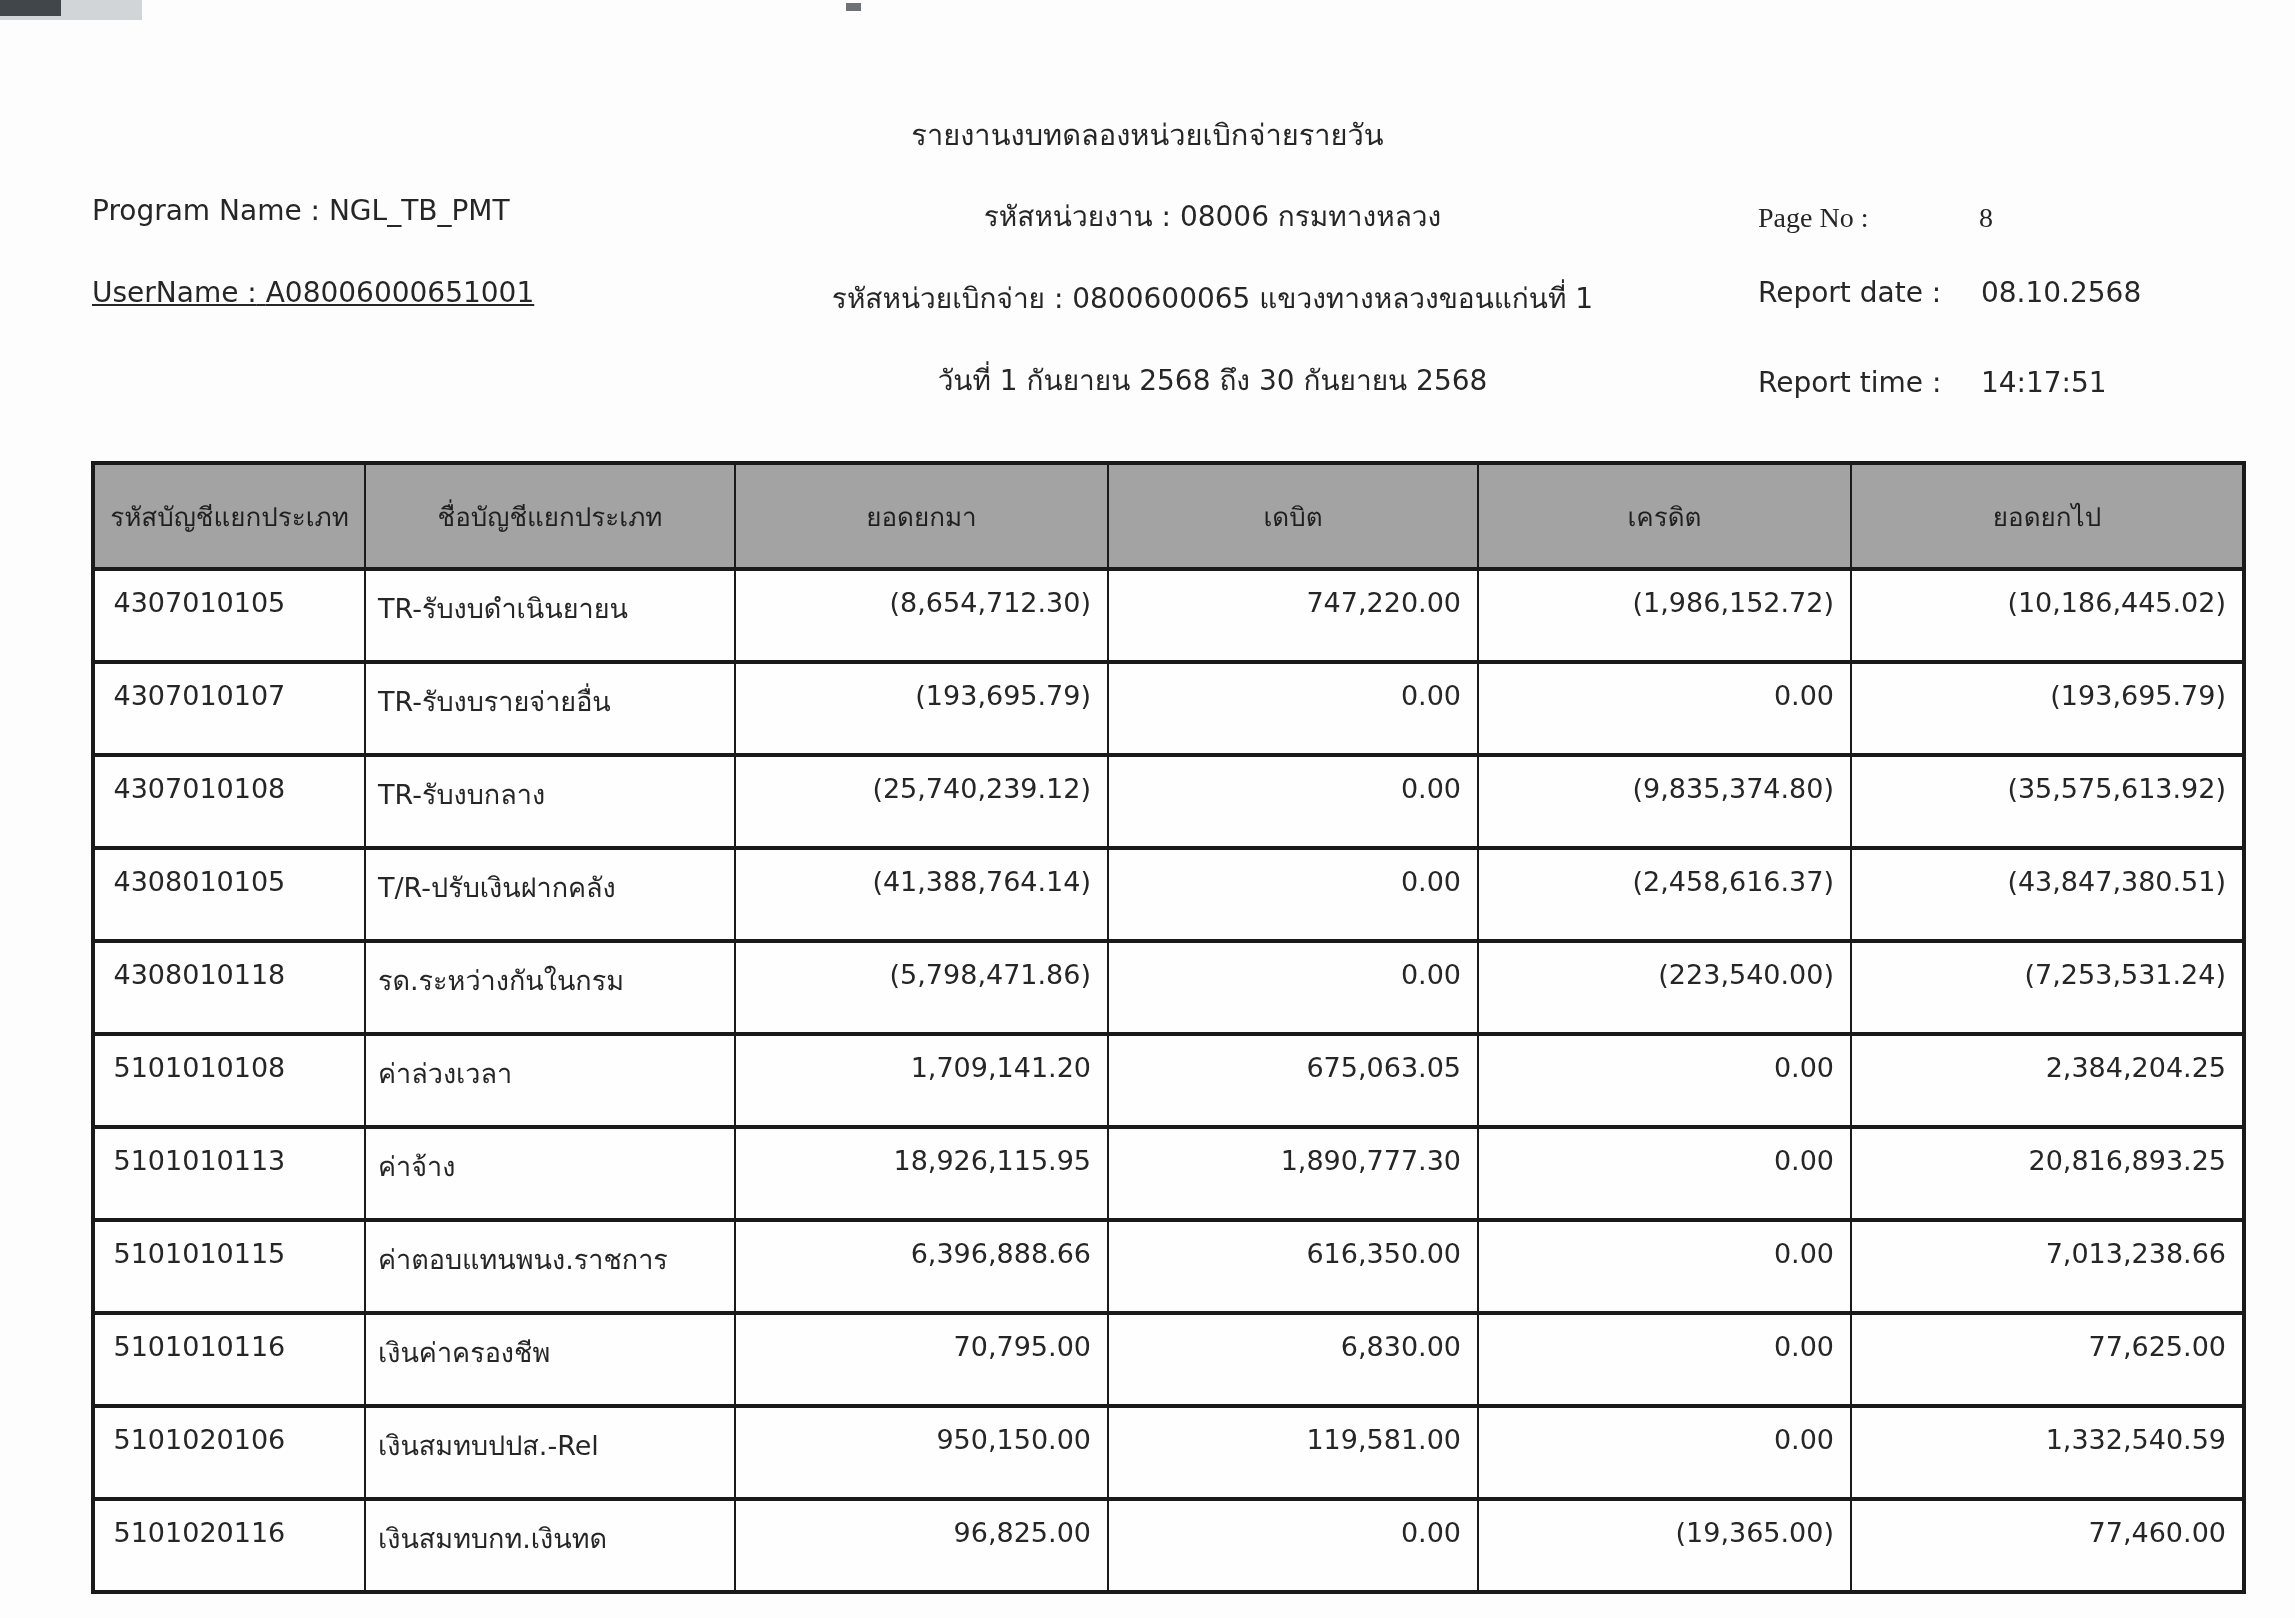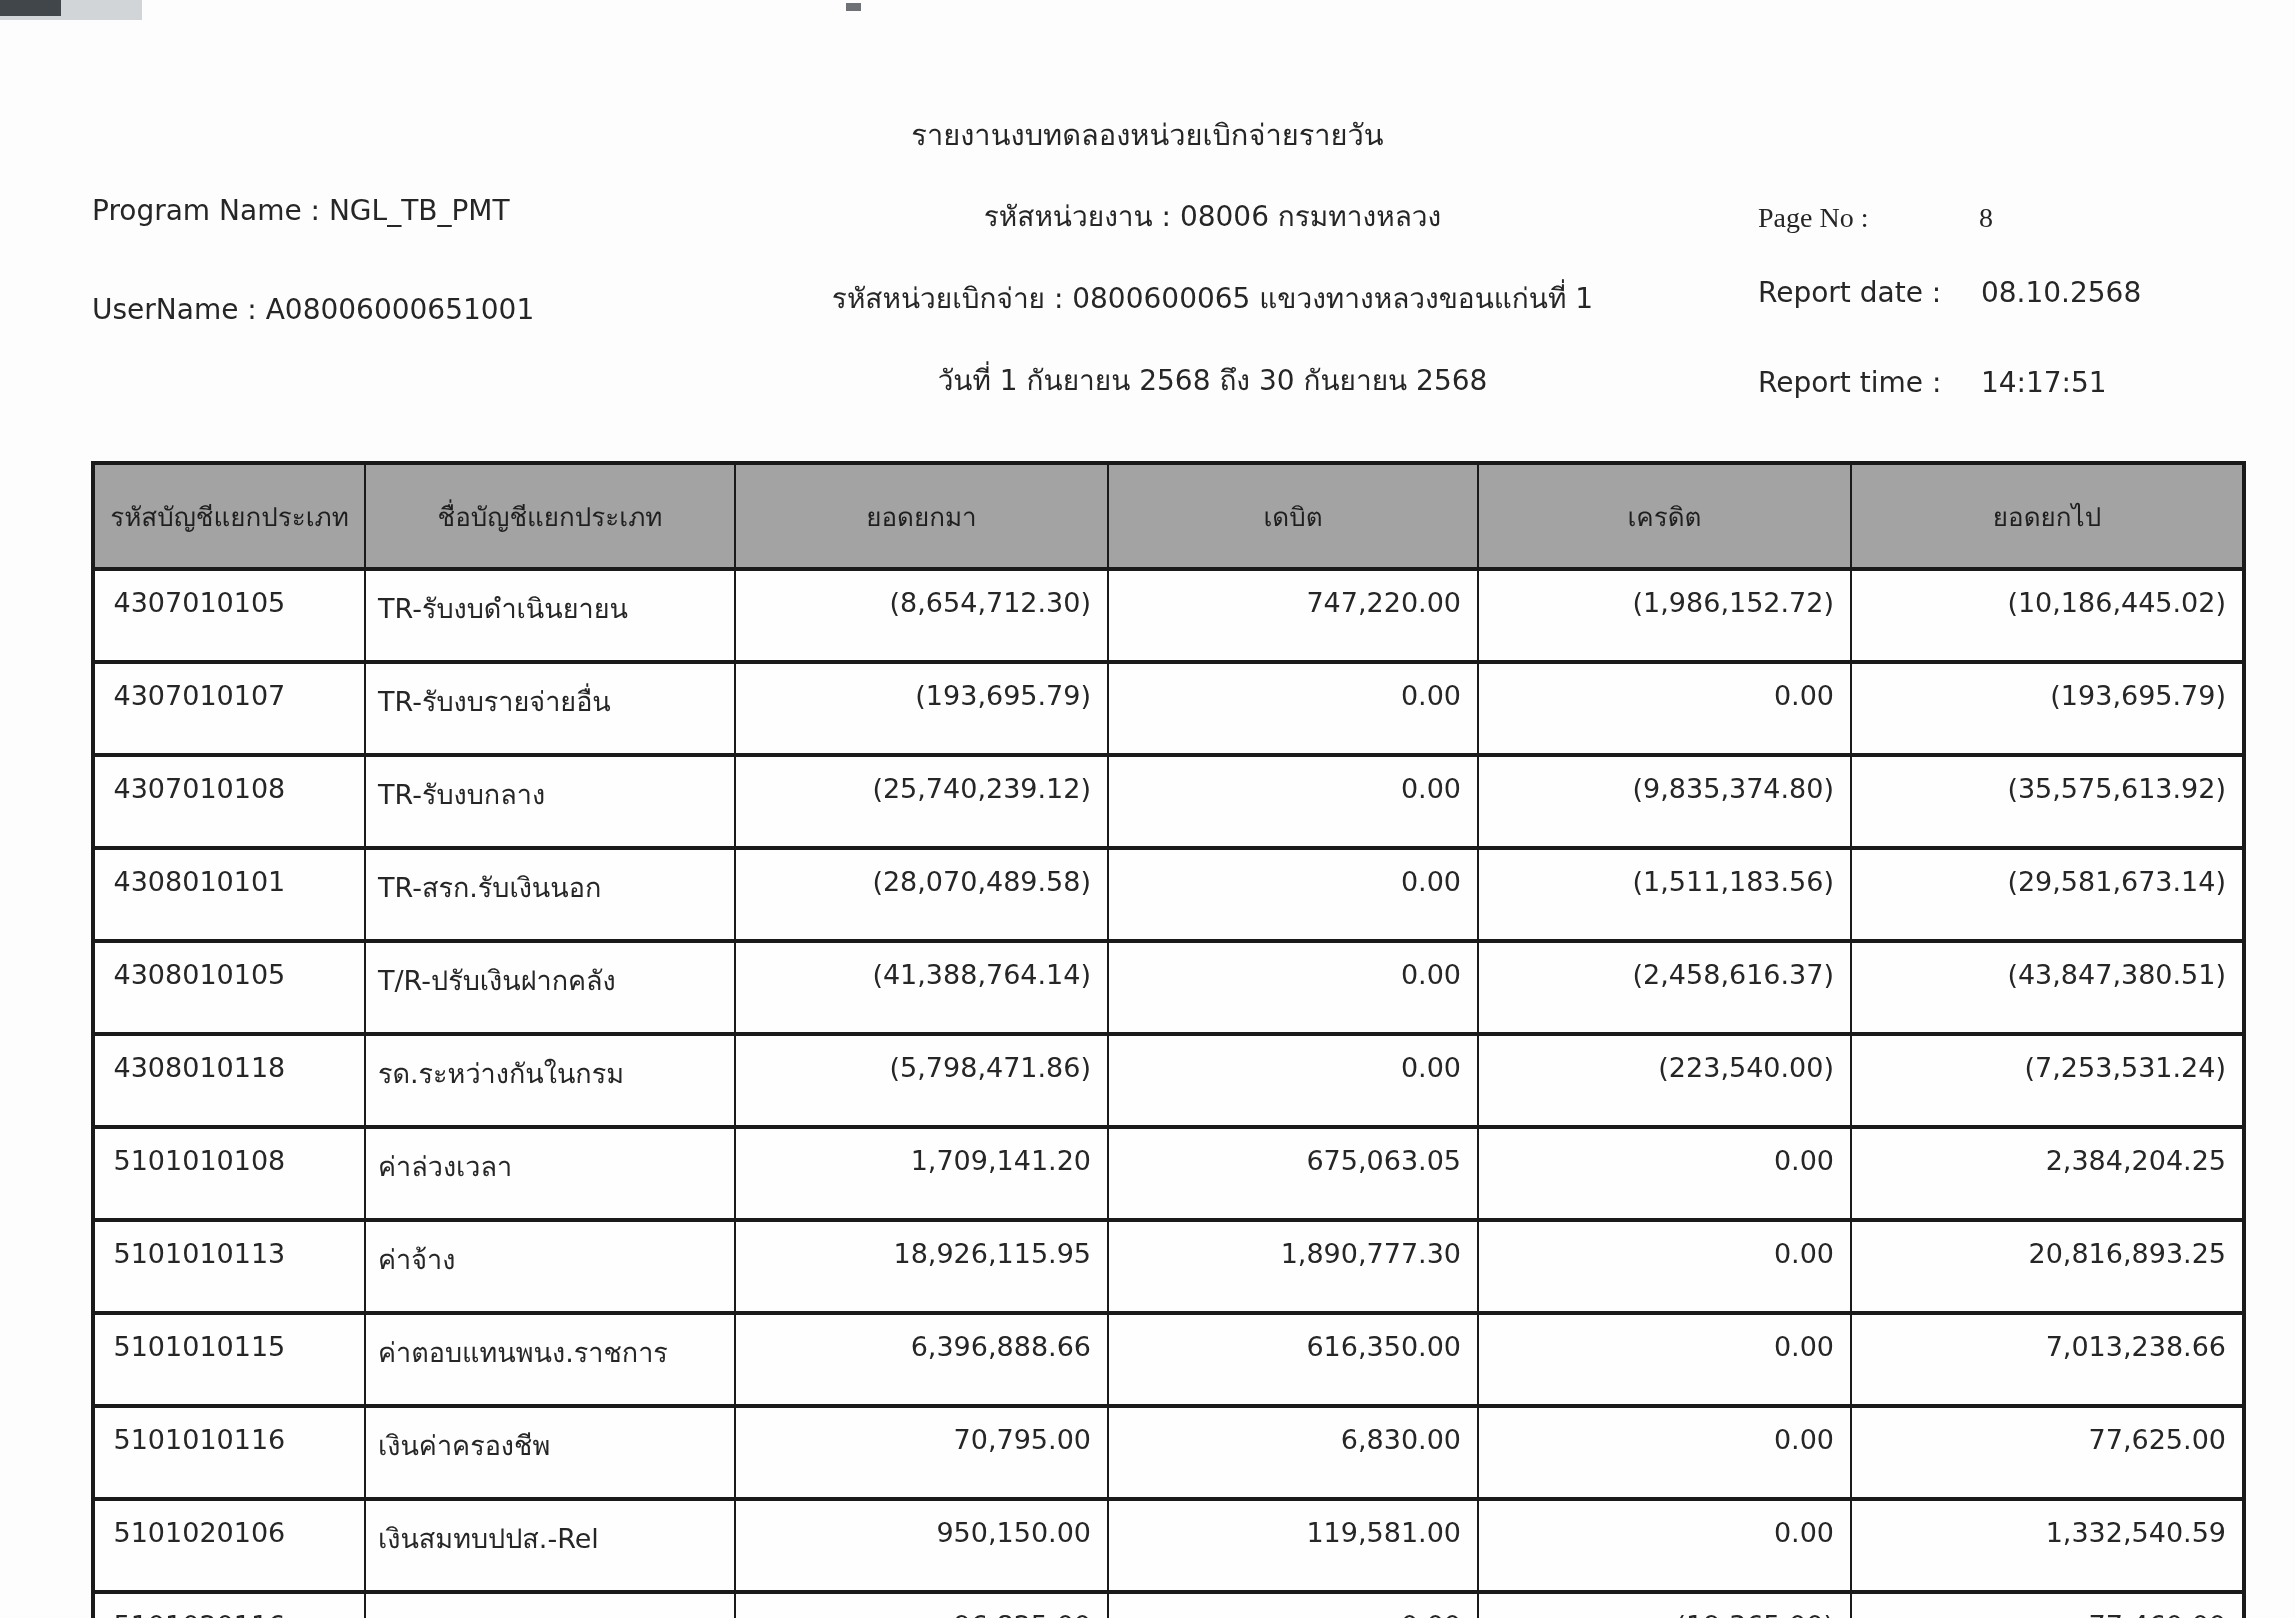--- a/index.html
+++ b/index.html
@@ -24,21 +24,21 @@
   }
   .title {
     top: 84px;
     left: 0;
     width: 2295px;
     text-align: center;
     font-size: 29px;
   }
   
   .meta-left-1 { left: 92px; top: 166px; }
-  .meta-left-2 { left: 92px; top: 265px; }
+  .meta-left-2 { left: 92px; top: 248px; text-decoration: underline; }
   
   .meta-center {
     left: 692px;
     width: 1041px;
     text-align: center;
   }
   .meta-center-1 { top: 166px; }
   .meta-center-2 { top: 248px; }
   .meta-center-3 { top: 330px; }
   
@@ -197,28 +197,20 @@
   </tr>
       <tr>
     <td class="code">4307010108</td>
     <td class="name">TR-รับงบกลาง</td>
     <td class="num">(25,740,239.12)</td>
     <td class="num">0.00</td>
     <td class="num">(9,835,374.80)</td>
     <td class="num">(35,575,613.92)</td>
   </tr>
       <tr>
-    <td class="code">4308010101</td>
-    <td class="name">TR-สรก.รับเงินนอก</td>
-    <td class="num">(28,070,489.58)</td>
-    <td class="num">0.00</td>
-    <td class="num">(1,511,183.56)</td>
-    <td class="num">(29,581,673.14)</td>
-  </tr>
-      <tr>
     <td class="code">4308010105</td>
     <td class="name">T/R-ปรับเงินฝากคลัง</td>
     <td class="num">(41,388,764.14)</td>
     <td class="num">0.00</td>
     <td class="num">(2,458,616.37)</td>
     <td class="num">(43,847,380.51)</td>
   </tr>
       <tr>
     <td class="code">4308010118</td>
     <td class="name">รด.ระหว่างกันในกรม</td>

